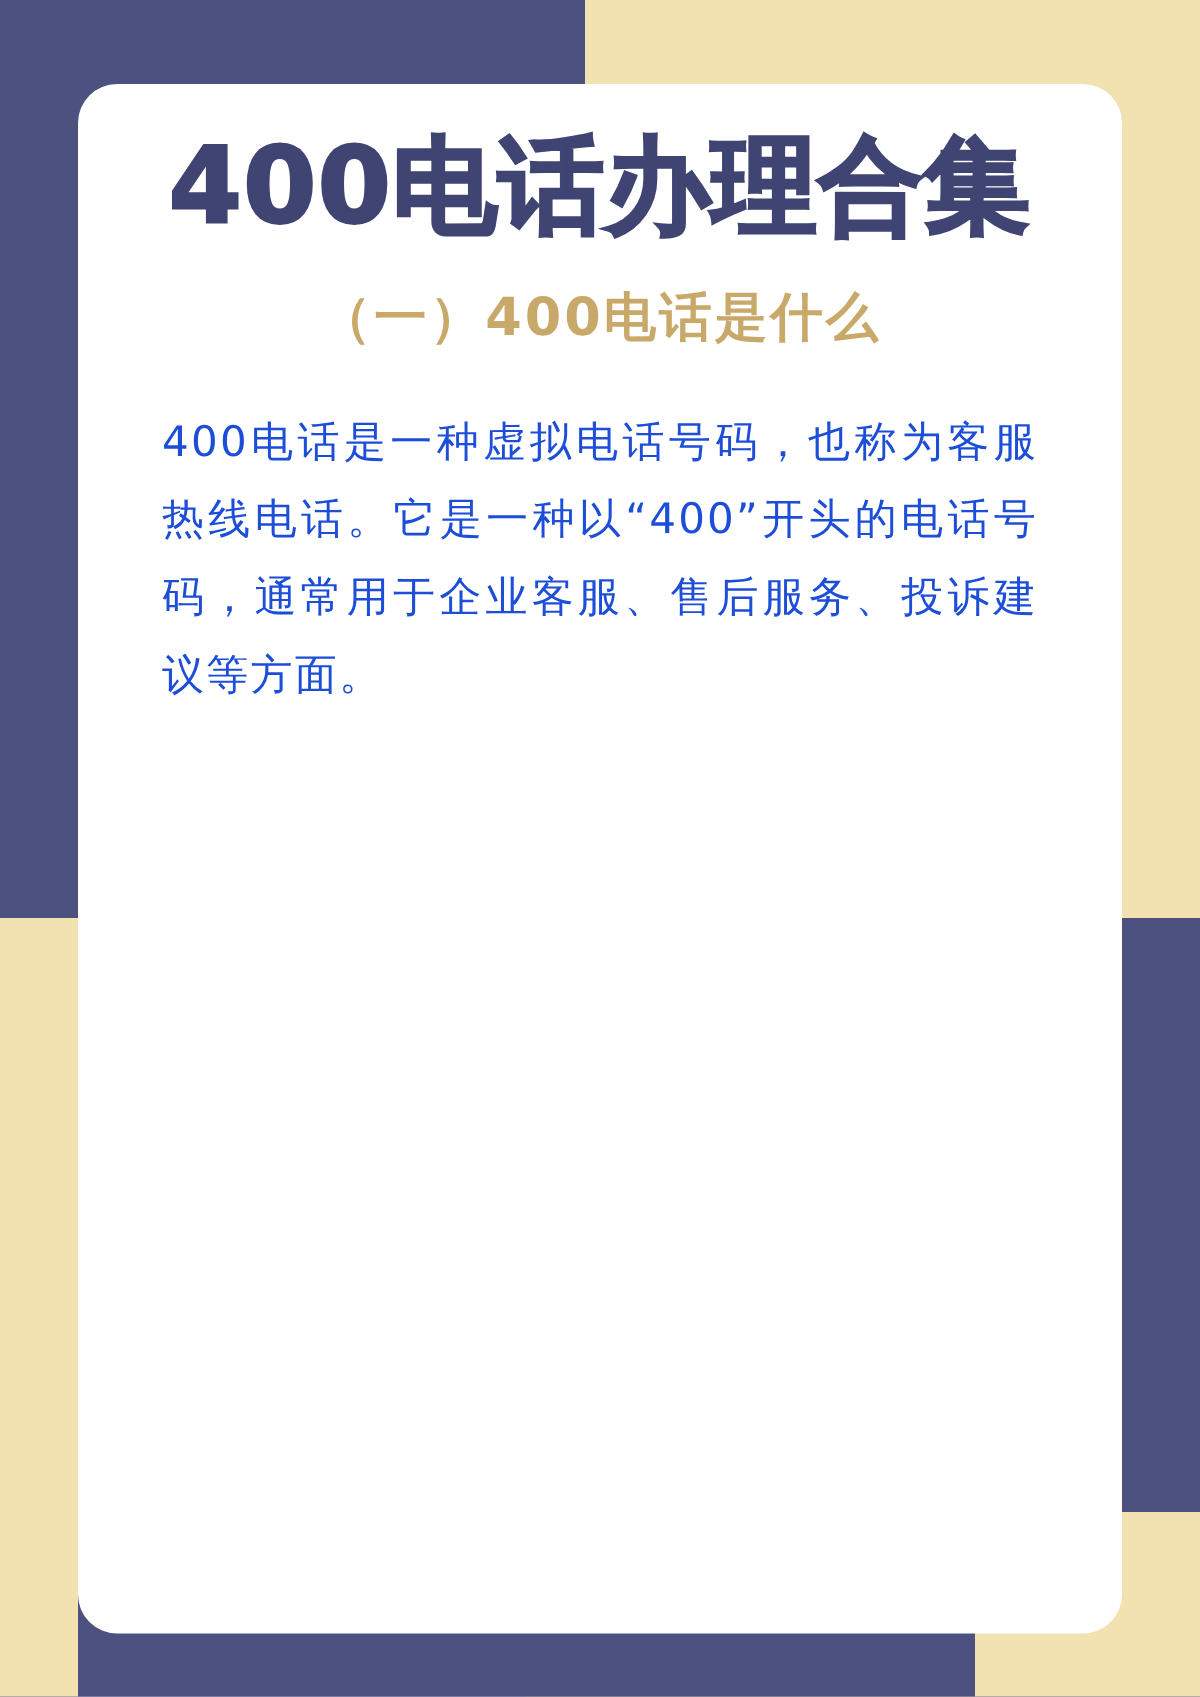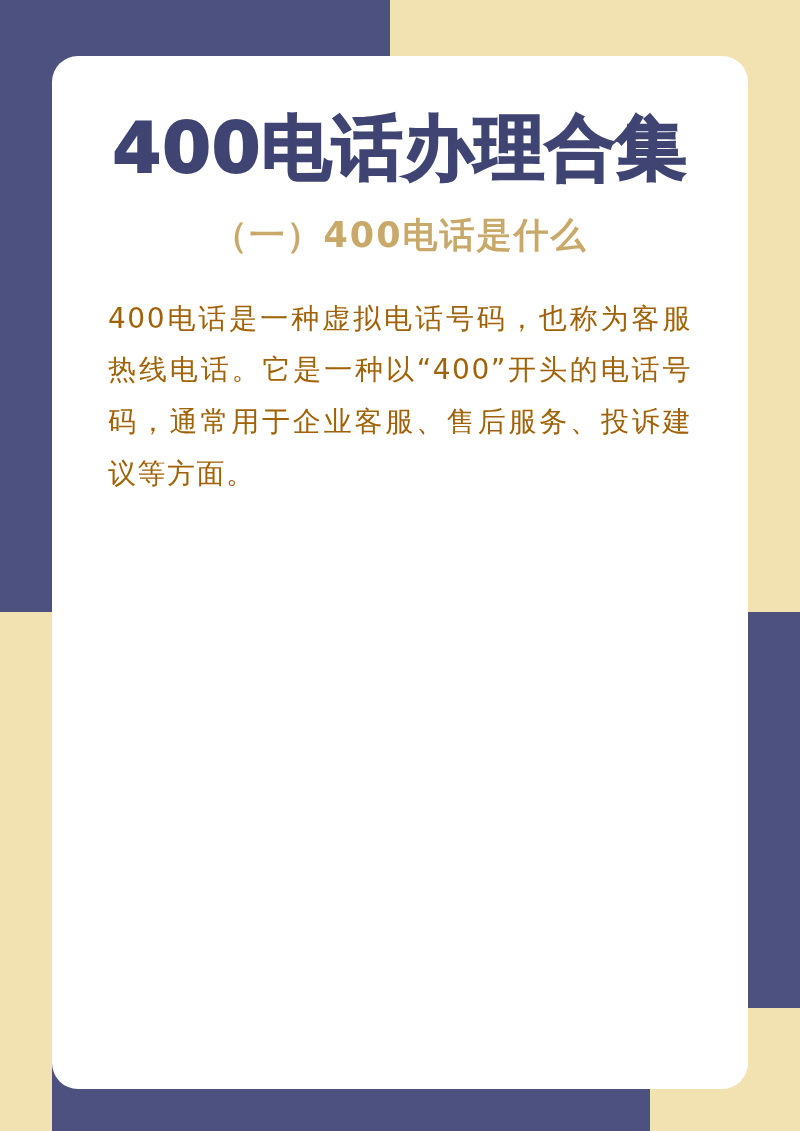--- a/index.html
+++ b/index.html
@@ -57,21 +57,21 @@
   
   .card {
     position: absolute;
     left: 52px;
     top: 56px;
     width: 696px;
     height: 1033px;
     background: #ffffff;
     border-radius: 26px;
     box-sizing: border-box;
-    padding: 46px 56px 0 56px;
+    padding: 22px 56px 0 56px;
   }
 
   .title {
     font-family: "DejaVu Sans", sans-serif;
     font-weight: bold;
     font-size: 70px;
     line-height: 1.05;
     color: #3f4473;
     letter-spacing: 1px;
     text-align: center;
@@ -91,21 +91,21 @@
   }
 
   .body-wrap {
     margin-top: 34px;
   }
 
   .para {
     font-family: "DejaVu Sans", sans-serif;
     font-size: 28px;
     line-height: 1.85;
-    color: #a16207;
+    color: #1d4ed8;
     letter-spacing: 1.5px;
     text-align: justify;
     margin: 0 0 34px 0;
   }
   .para:last-child {
     margin-bottom: 0;
   }
 </style>
 </head>
 <body>

